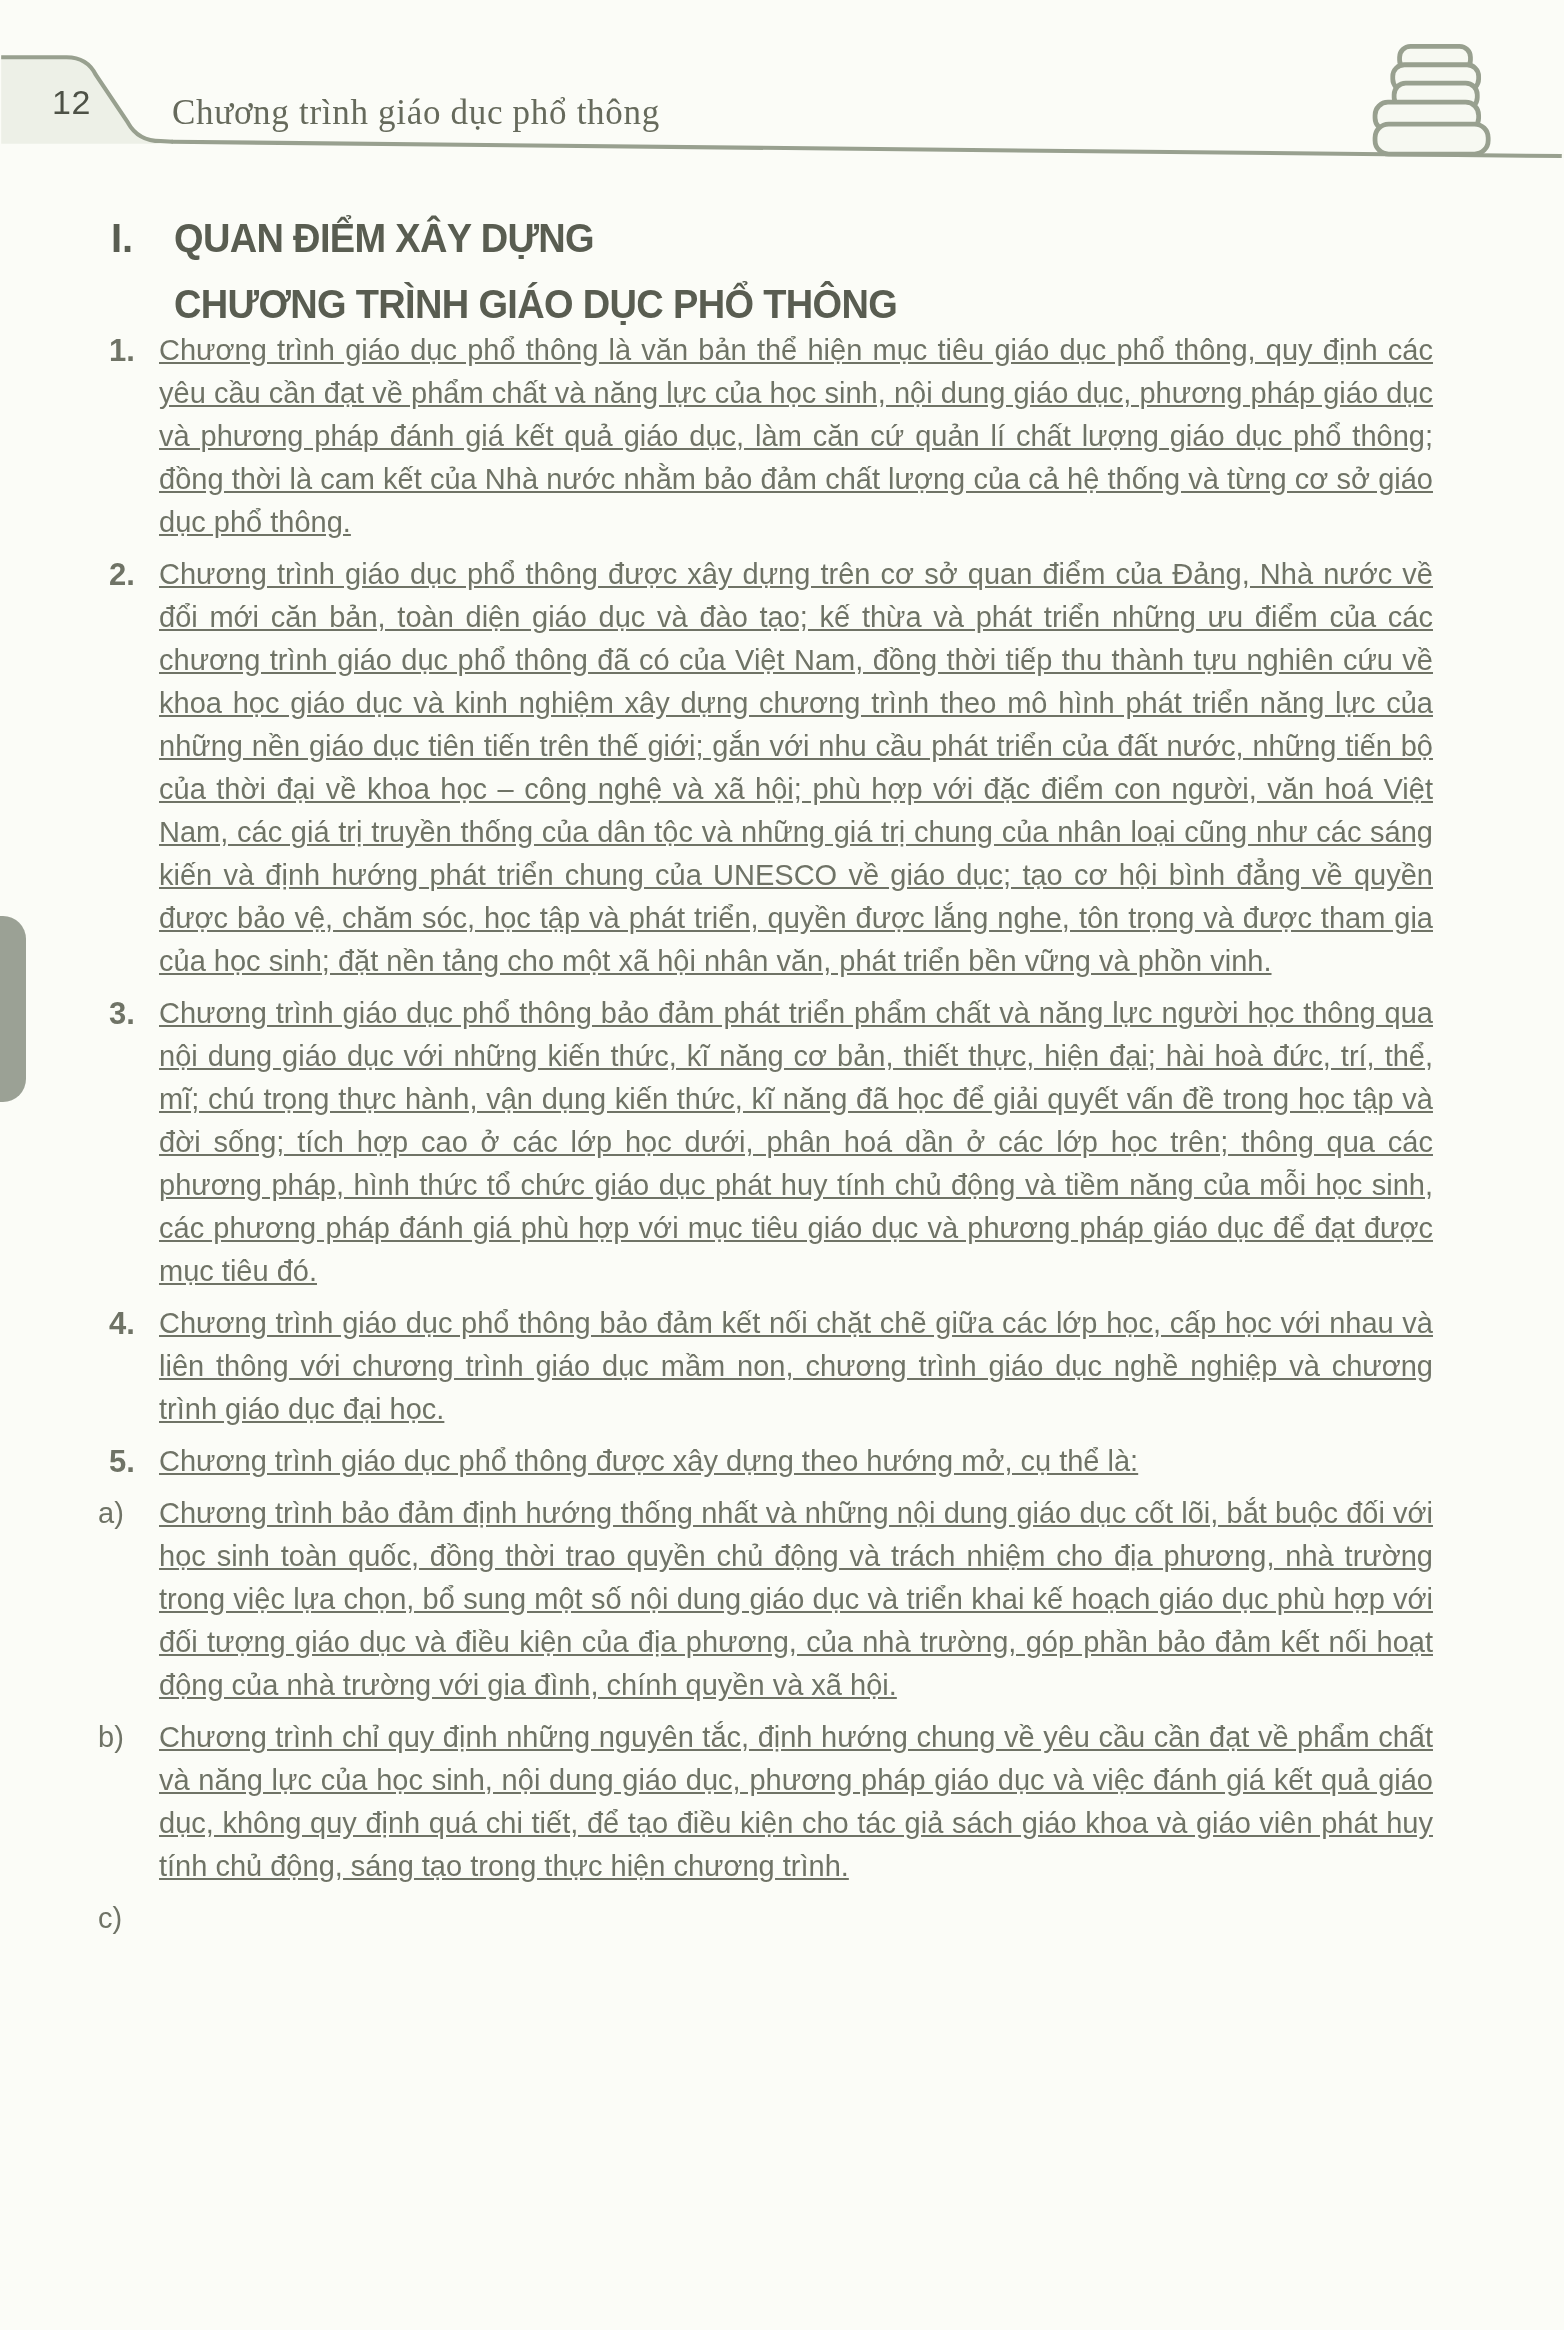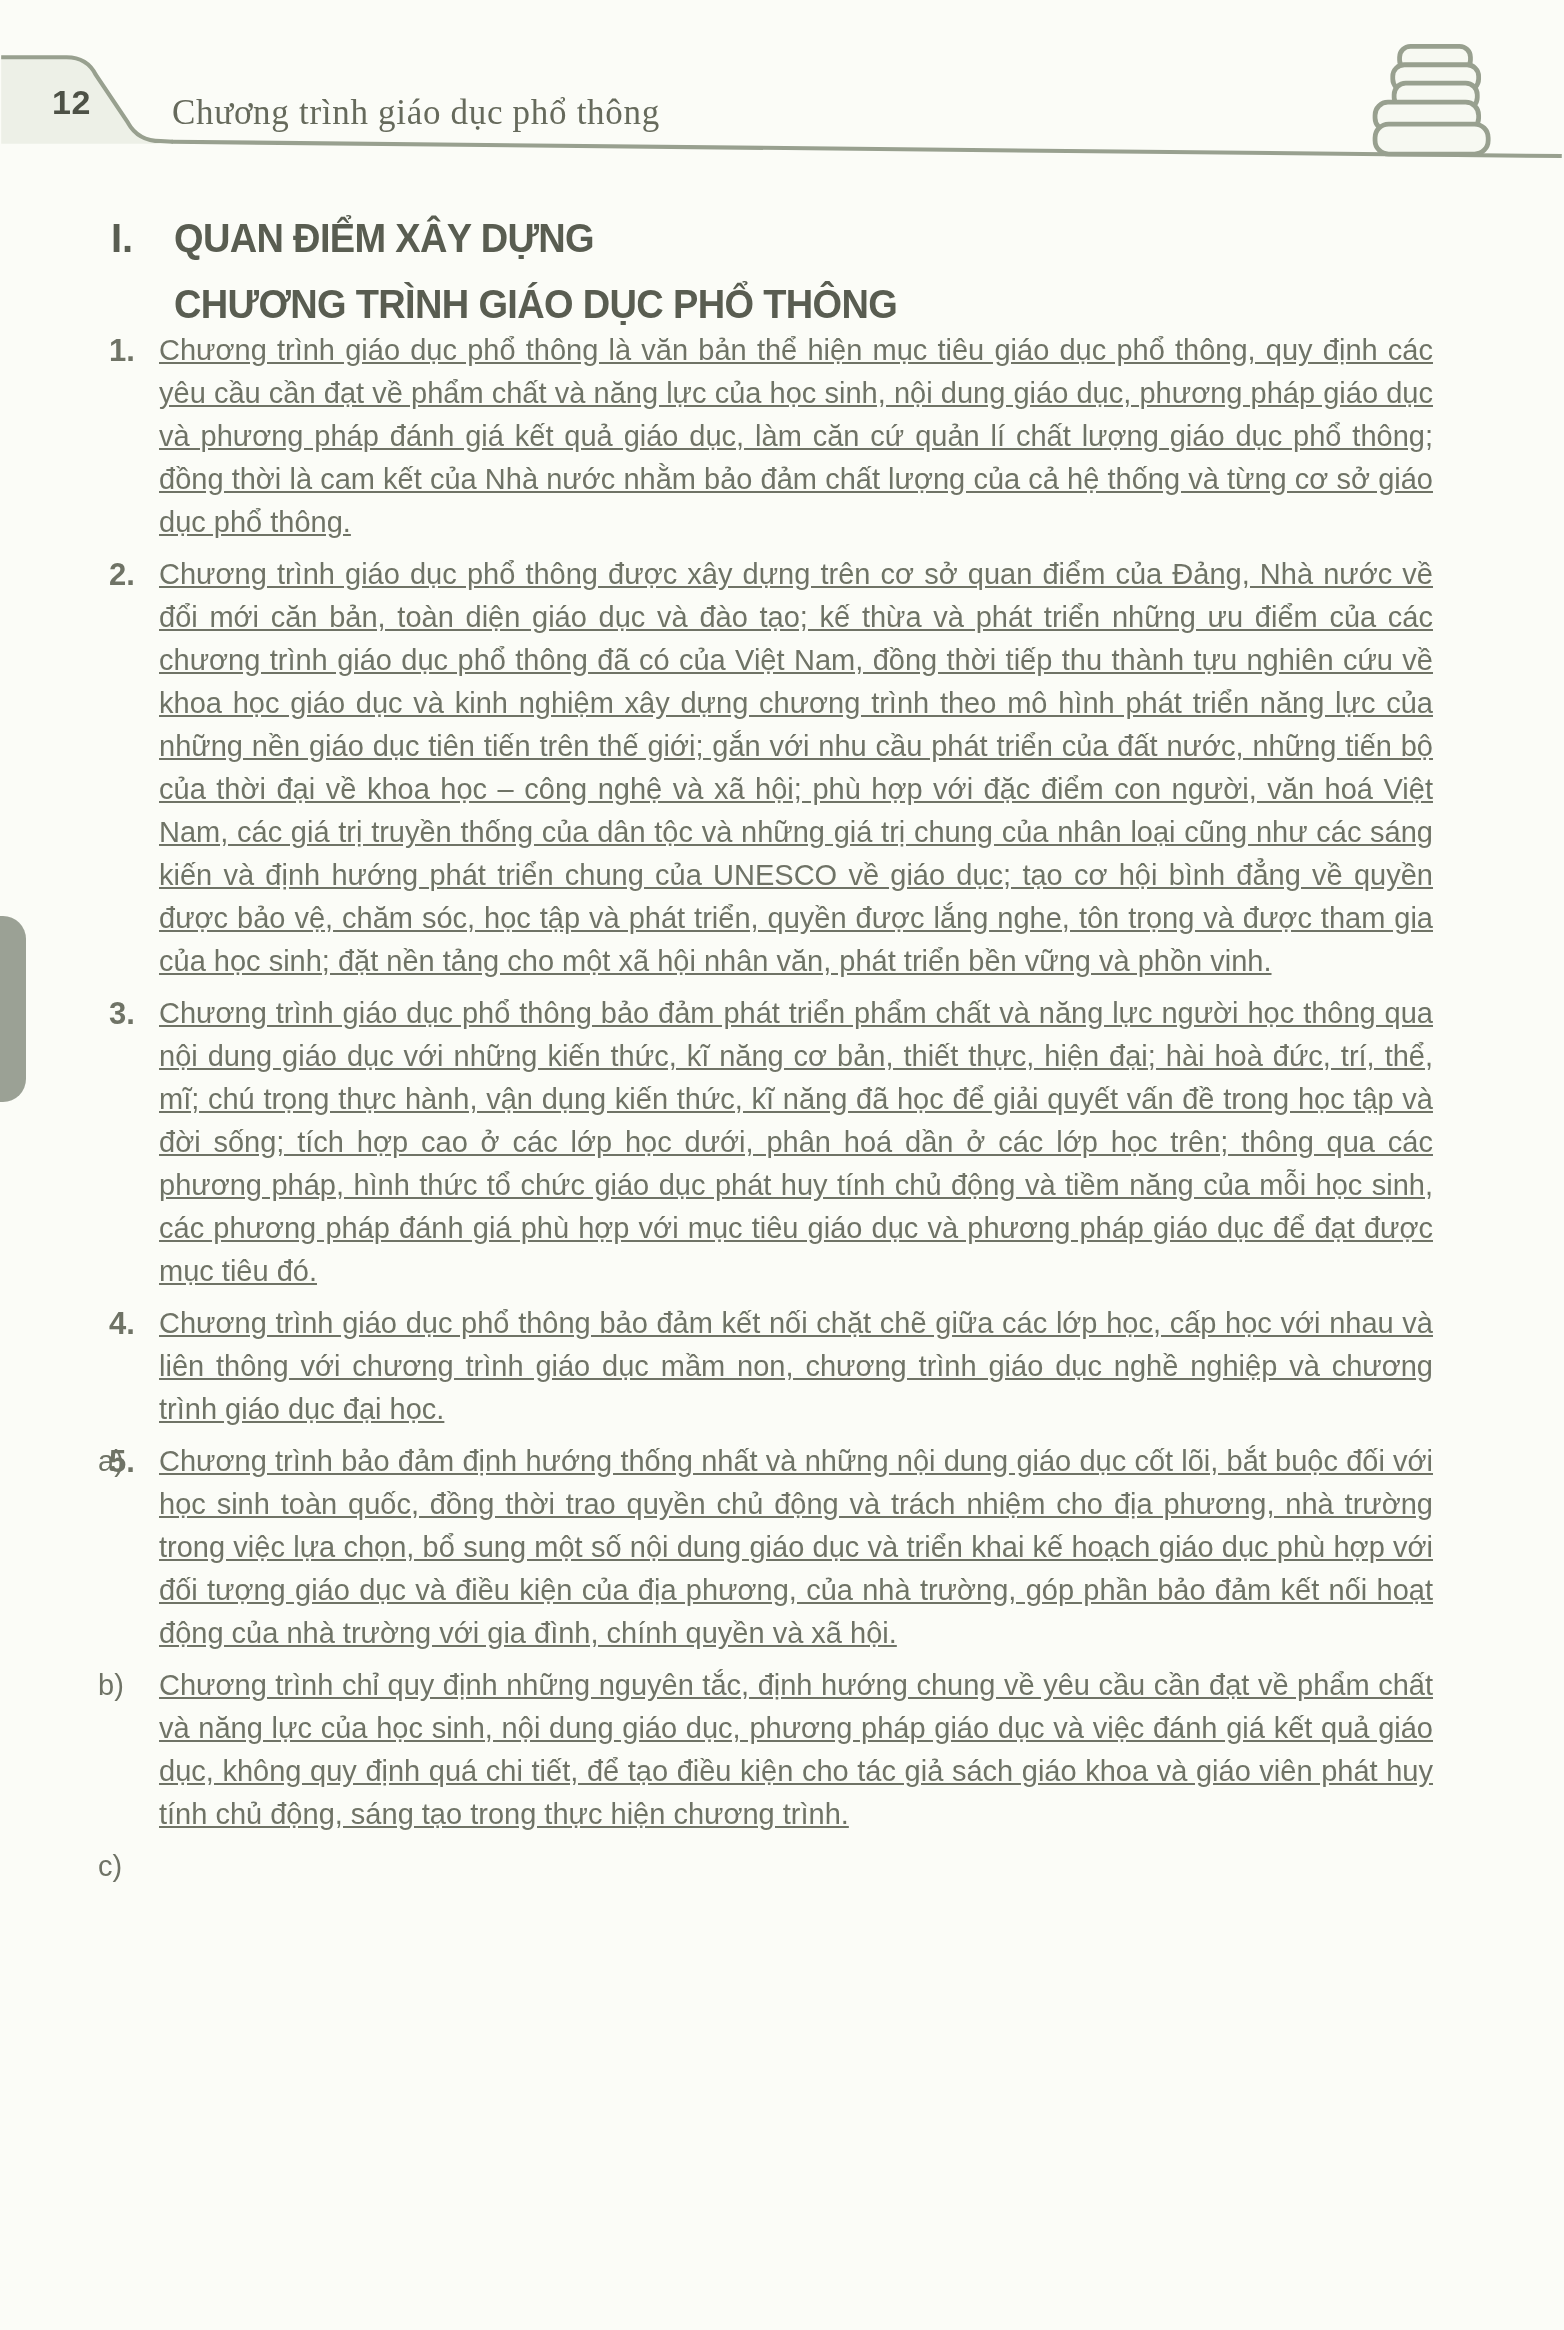--- a/index.html
+++ b/index.html
@@ -5,21 +5,21 @@
   html,body{margin:0;padding:0;}
   body{
     width:1565px;height:2330px;position:relative;overflow:hidden;
     background:#fbfcf7;
     font-family:"Liberation Sans",sans-serif;
   }
   
   .header-svg{position:absolute;top:0;left:0;}
   .page-num{
     position:absolute;left:52px;top:83px;width:82px;
-    font-size:34px;font-weight:bold;color:#4d5146;letter-spacing:0.7px;
+    font-size:34px;font-weight:normal;color:#4d5146;letter-spacing:0.7px;
   }
   .running-title{
     position:absolute;left:172px;top:93px;
     font-family:"Liberation Serif","DejaVu Serif",serif;
     font-size:35px;color:#666a5c;letter-spacing:0.7px;white-space:nowrap;
   }
   
   .heading{position:absolute;left:111px;top:205px;display:flex;}
   .heading .numeral{
     width:63px;flex:0 0 63px;
@@ -90,20 +90,21 @@
   <div class="item num">
     <span class="marker">3.</span>
     <span class="txt">Chương trình giáo dục phổ thông bảo đảm phát triển phẩm chất và năng lực người học thông qua nội dung giáo dục với những kiến thức, kĩ năng cơ bản, thiết thực, hiện đại; hài hoà đức, trí, thể, mĩ; chú trọng thực hành, vận dụng kiến thức, kĩ năng đã học để giải quyết vấn đề trong học tập và đời sống; tích hợp cao ở các lớp học dưới, phân hoá dần ở các lớp học trên; thông qua các phương pháp, hình thức tổ chức giáo dục phát huy tính chủ động và tiềm năng của mỗi học sinh, các phương pháp đánh giá phù hợp với mục tiêu giáo dục và phương pháp giáo dục để đạt được mục tiêu đó.</span>
   </div>
   <div class="item num">
     <span class="marker">4.</span>
     <span class="txt">Chương trình giáo dục phổ thông bảo đảm kết nối chặt chẽ giữa các lớp học, cấp học với nhau và liên thông với chương trình giáo dục mầm non, chương trình giáo dục nghề nghiệp và chương trình giáo dục đại học.</span>
   </div>
   <div class="item num">
     <span class="marker">5.</span>
+    <span class="txt">Chương trình giáo dục phổ thông được xây dựng theo hướng mở, cụ thể là:</span>
   </div>
   <div class="item alpha">
     <span class="marker">a)</span>
     <span class="txt">Chương trình bảo đảm định hướng thống nhất và những nội dung giáo dục cốt lõi, bắt buộc đối với học sinh toàn quốc, đồng thời trao quyền chủ động và trách nhiệm cho địa phương, nhà trường trong việc lựa chọn, bổ sung một số nội dung giáo dục và triển khai kế hoạch giáo dục phù hợp với đối tượng giáo dục và điều kiện của địa phương, của nhà trường, góp phần bảo đảm kết nối hoạt động của nhà trường với gia đình, chính quyền và xã hội.</span>
   </div>
   <div class="item alpha">
     <span class="marker">b)</span>
     <span class="txt">Chương trình chỉ quy định những nguyên tắc, định hướng chung về yêu cầu cần đạt về phẩm chất và năng lực của học sinh, nội dung giáo dục, phương pháp giáo dục và việc đánh giá kết quả giáo dục, không quy định quá chi tiết, để tạo điều kiện cho tác giả sách giáo khoa và giáo viên phát huy tính chủ động, sáng tạo trong thực hiện chương trình.</span>
   </div>
   <div class="item alpha">

